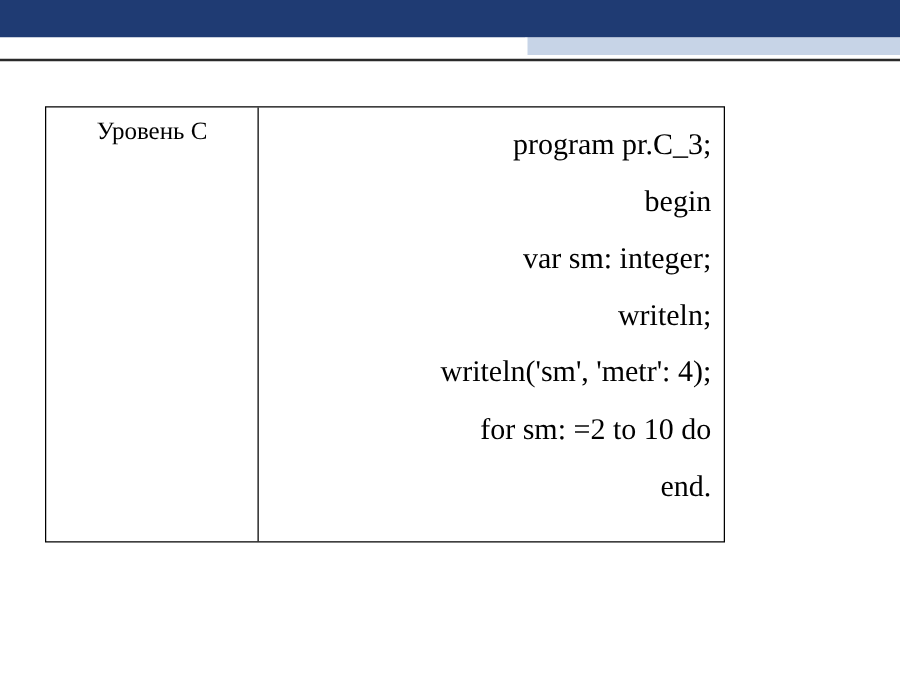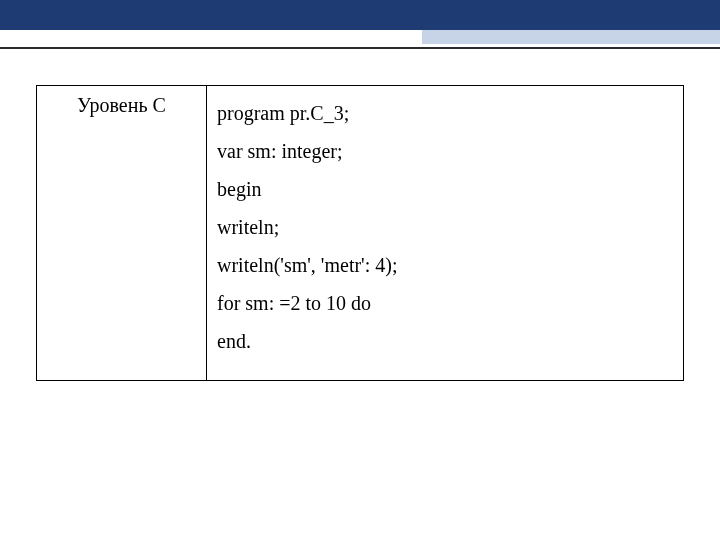--- a/index.html
+++ b/index.html
@@ -36,39 +36,39 @@
     left: 0; top: 47px;
     width: 720px; height: 2px;
     background: #2a2a2a;
   }
 
   
   .tbl {
     position: absolute;
     left: 36px;
     top: 85px;
-    width: 648px;
+    width: 544px;
     border: 1px solid #000;
     border-collapse: collapse;
   }
   .row { display: flex; }
   .cell-left {
     flex: 0 0 170px;
     border-right: 1px solid #000;
     padding: 8px 10px 8px 10px;
     text-align: center;
     font-size: 20px;
   }
   .cell-right {
     flex: 1;
     padding: 8px 10px 20px 10px;
   }
   .code-line {
-    text-align: left;
-    font-size: 20px;
+    text-align: right;
+    font-size: 24px;
     line-height: 1.9;
     white-space: nowrap;
   }
 </style>
 </head>
 <body>
 
 <div class="band-dark"></div>
 <div class="band-light-row">
   <div class="band-light-left"></div>
@@ -76,21 +76,21 @@
 </div>
 <div class="rule"></div>
 
 <div class="tbl">
   <div class="row">
     <div class="cell-left">
       <span>Уровень С</span>
     </div>
     <div class="cell-right">
       <div class="code-line">program pr.C_3;</div>
+      <div class="code-line">begin</div>
       <div class="code-line">var sm: integer;</div>
-      <div class="code-line">begin</div>
       <div class="code-line">writeln;</div>
       <div class="code-line">writeln('sm', 'metr': 4);</div>
       <div class="code-line">for sm: =2 to 10 do</div>
       <div class="code-line">end.</div>
     </div>
   </div>
 </div>
 
 </body></html>

